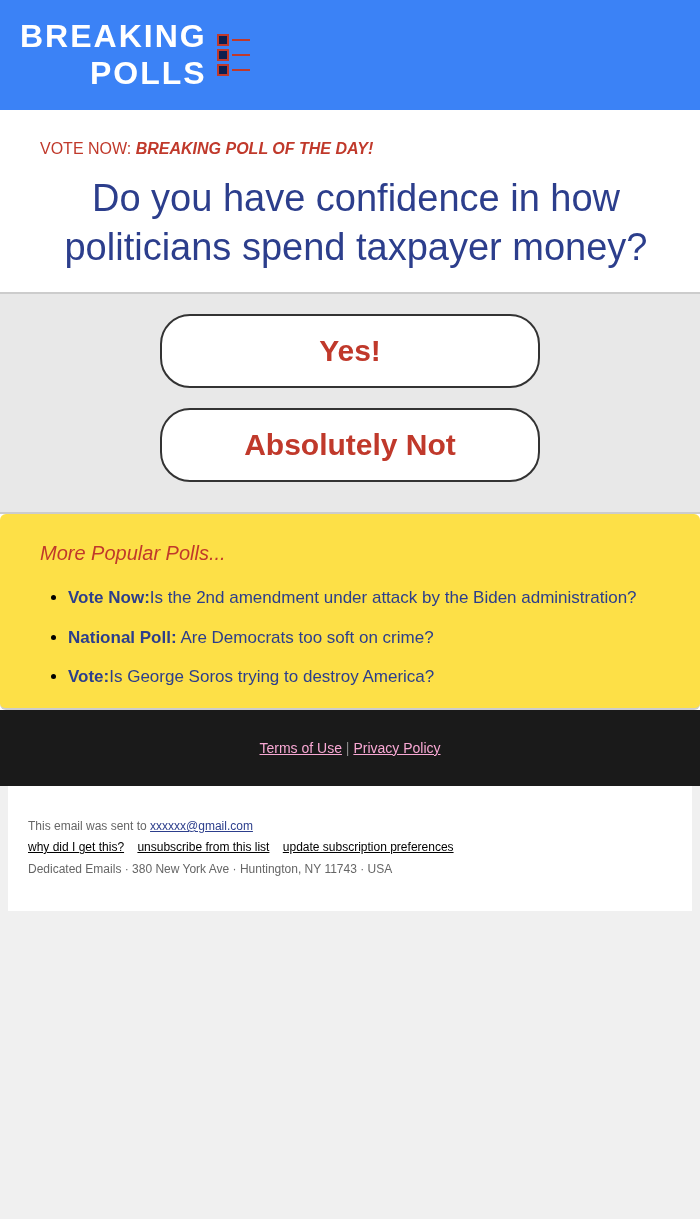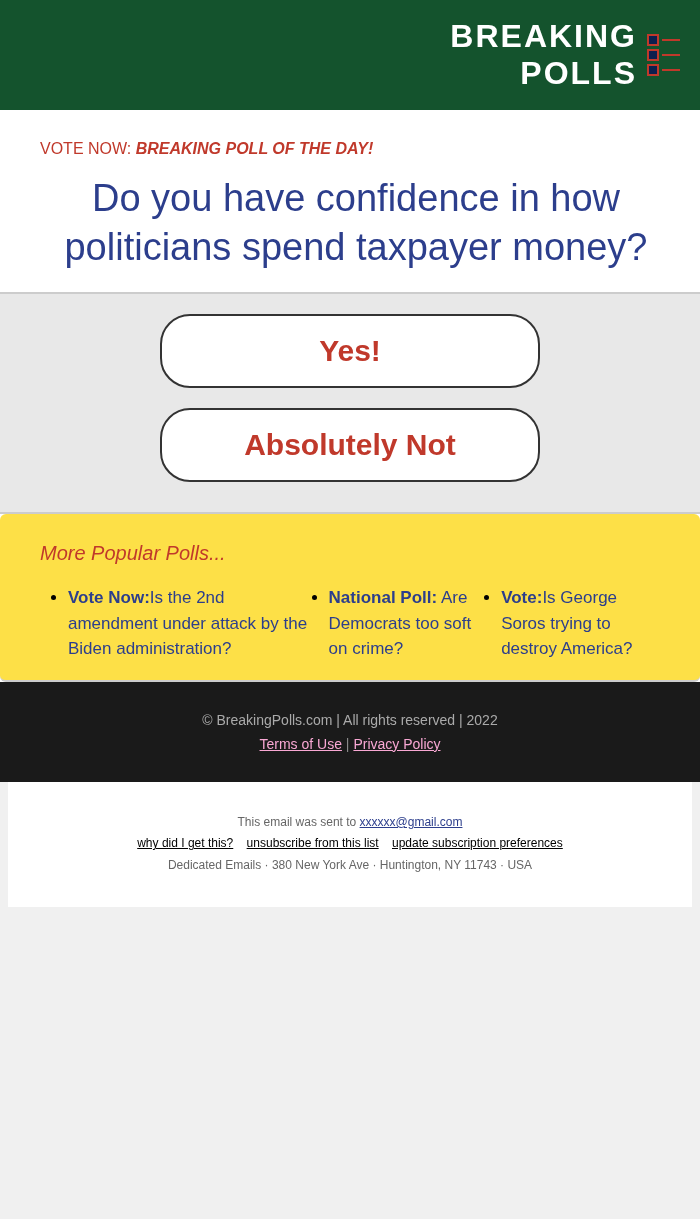--- a/index.html
+++ b/index.html
@@ -12,24 +12,24 @@
       align-items: center;
     }
 
     .email-container {
       width: 700px;
       background: #fff;
     }
 
     
     .header {
-      background: #14532d;
+      background: #3b82f6;
       padding: 18px 20px;
       display: flex;
-      justify-content: flex-end;
+      justify-content: flex-start;
       align-items: center;
     }
 
     .logo-text {
       color: #ffffff;
       font-size: 32px;
       font-weight: 900;
       letter-spacing: 2px;
       text-transform: uppercase;
       line-height: 1.15;
@@ -127,21 +127,21 @@
       color: #c0392b;
       font-size: 20px;
       font-style: italic;
       margin-bottom: 20px;
     }
 
     .polls-list {
       list-style: disc;
       padding-left: 28px;
       display: flex;
-      flex-direction: row;
+      flex-direction: column;
       gap: 14px;
     }
 
     .polls-list li {
       font-size: 17px;
       line-height: 1.5;
       color: #000;
     }
 
     .polls-list li .link-bold {
@@ -173,21 +173,21 @@
     }
 
     .footer-links a {
       color: #f9a8d4;
       text-decoration: underline;
     }
 
     
     .email-footer {
       padding: 30px 20px;
-      text-align: center;
+      text-align: left;
       color: #666;
       font-size: 12px;
       line-height: 1.8;
       background: #fff;
       width: 684px;
     }
 
     .email-footer a {
       color: #000000;
       text-decoration: underline;
@@ -249,21 +249,20 @@
       <li>
         <span class="link-bold">National Poll:</span><span class="link-normal"> Are Democrats too soft on crime?</span>
       </li>
       <li>
         <span class="link-bold">Vote:</span><span class="link-normal">Is George Soros trying to destroy America?</span>
       </li>
     </ul>
   </div>
 
   <div class="footer">
-    <div class="footer-copyright">© BreakingPolls.com | All rights reserved | 2022</div>
     <div class="footer-links">
       <a href="#">Terms of Use</a>
       <span> | </span>
       <a href="#">Privacy Policy</a>
     </div>
   </div>
 
 </div>
 
 <div class="email-footer">

